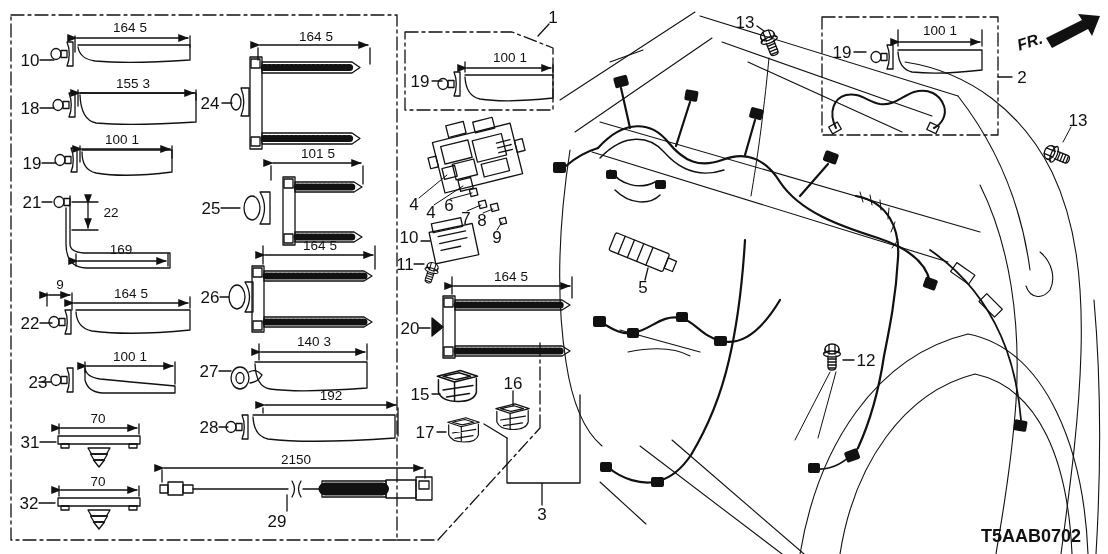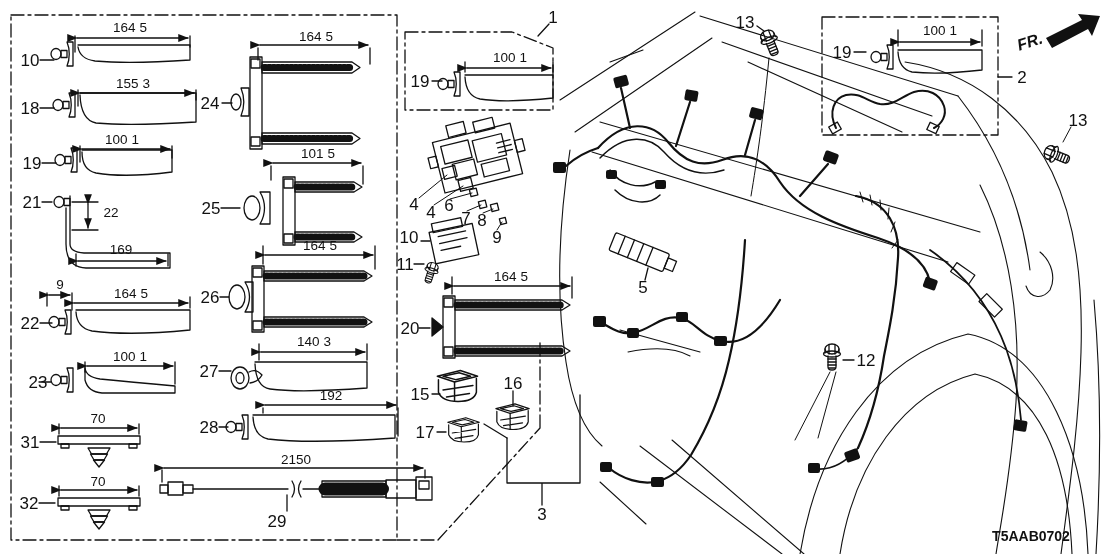--- a/index.html
+++ b/index.html
@@ -4,21 +4,21 @@
 <style>
   html,body{margin:0;padding:0;background:#ffffff;}
   .stage{position:relative;width:1108px;height:554px;background:#ffffff;overflow:hidden;
          font-family:"Liberation Sans", sans-serif;color:#111;}
   svg.art{position:absolute;left:0;top:0;}
   .t{position:absolute;transform:translate(-50%,-50%);white-space:nowrap;color:#111;
      font-family:"Liberation Sans", sans-serif;line-height:1;}
   .lab{font-size:17px;font-weight:400;}
   .dim{font-size:13.5px;font-weight:400;}
   .fr{font-size:16px;font-weight:700;font-style:italic;transform:translate(-50%,-50%) rotate(-18deg);}
-  .code{font-size:14px;font-weight:700;}
+  .code{font-size:18px;font-weight:700;}
 </style>
 </head>
 <body>
 
 <div class="stage">
 
 <svg class="art" width="1108" height="554" viewBox="0 0 1108 554" fill="none" stroke="#111" stroke-width="1.3" stroke-linecap="round" stroke-linejoin="round">
   <defs>
     <marker id="ma" markerWidth="9" markerHeight="8" refX="7.5" refY="3" orient="auto">
       <path d="M0,0 L8,3 L0,6 Z" fill="#111" stroke="none"></path>

